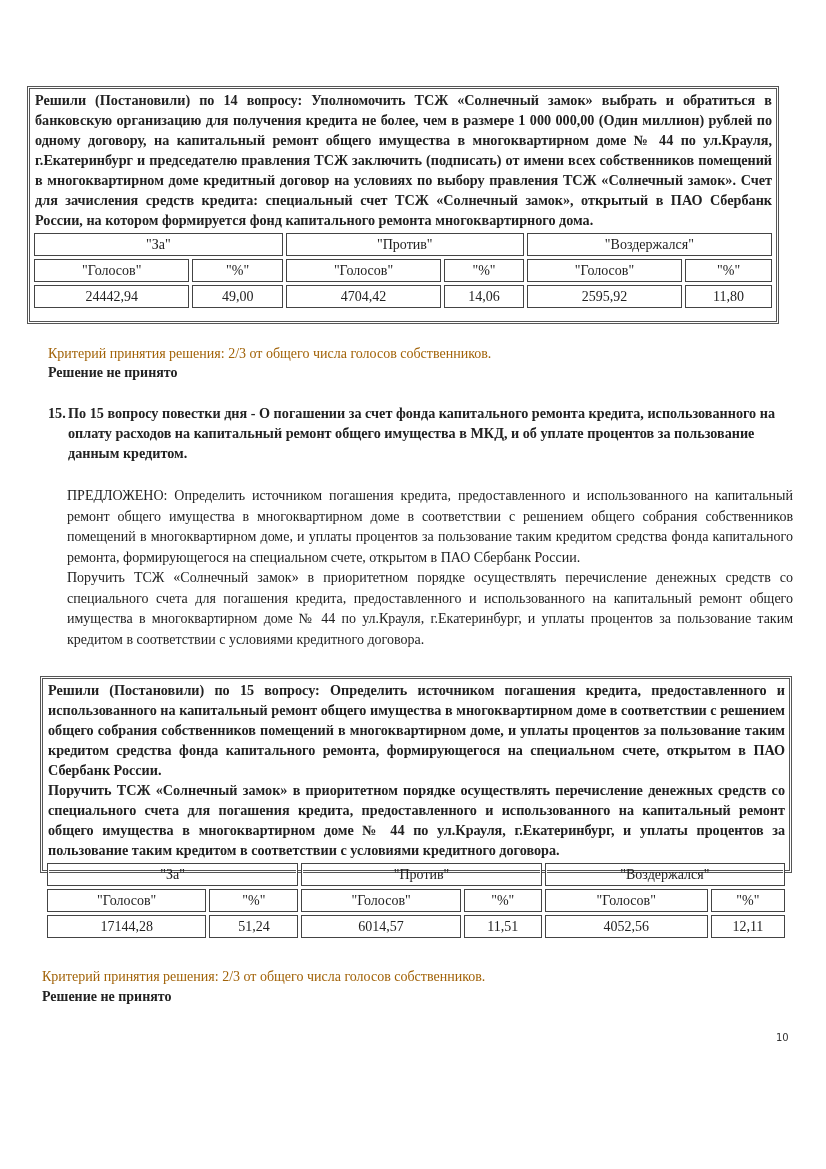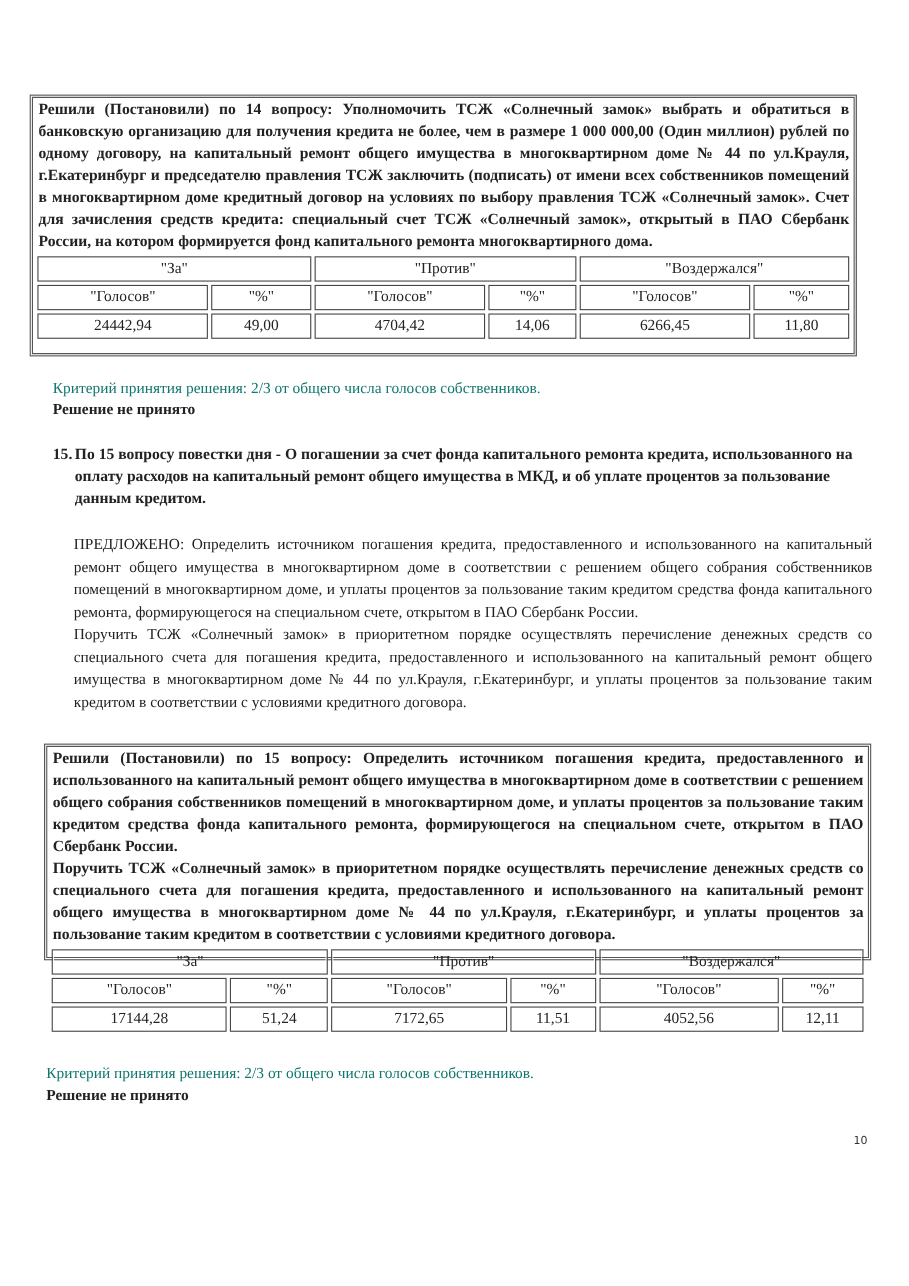--- a/index.html
+++ b/index.html
@@ -18,21 +18,21 @@
   }
   .decision-text p { margin: 0; }
   table.votes {
     width: 100%; border-collapse: separate; border-spacing: 3px; margin-top: 0;
     font-size: 14px; font-weight: normal; color: #222;
   }
   table.votes td {
     border: 1.5px solid #444; text-align: center; height: 21px; padding: 0;
     box-shadow: inset 0 0 0 1px #fff;
   }
-  .criterion { position: absolute; font-size: 14px; line-height: 20px; color: #0f766e; }
+  .criterion { position: absolute; font-size: 14px; line-height: 20px; color: #a16207; }
   .verdict { position: absolute; font-size: 14px; line-height: 20px; font-weight: bold; color: #222; }
   .agenda {
     position: absolute; left: 48px; width: 745px; font-weight: bold; font-size: 14.2px; line-height: 20px; color: #222;
   }
   .agenda .num { position: absolute; left: 0; top: 0; }
   .agenda .txt { margin-left: 20px; }
   .body-text {
     position: absolute; left: 67px; width: 726px; font-size: 14px; line-height: 20.5px; text-align: justify; color: #222;
   }
   .body-text p { margin: 0; }
@@ -70,21 +70,21 @@
         <td>"Голосов"</td>
         <td>"%"</td>
         <td>"Голосов"</td>
         <td>"%"</td>
       </tr>
       <tr>
         <td>24442,94</td>
         <td>49,00</td>
         <td>4704,42</td>
         <td>14,06</td>
-        <td>6266,45</td>
+        <td>2595,92</td>
         <td>11,80</td>
       </tr>
     </tbody>
       </table>
   </div>
 
   <div class="criterion" style="left:48px; top:344px;">Критерий принятия решения: 2/3 от общего числа голосов собственников.</div>
   <div class="verdict" style="left:48px; top:363px;">Решение не принято</div>
 
   <div class="agenda" style="top:403px;">
@@ -121,21 +121,21 @@
         <td>"Голосов"</td>
         <td>"%"</td>
         <td>"Голосов"</td>
         <td>"%"</td>
         <td>"Голосов"</td>
         <td>"%"</td>
       </tr>
       <tr>
         <td>17144,28</td>
         <td>51,24</td>
-        <td>7172,65</td>
+        <td>6014,57</td>
         <td>11,51</td>
         <td>4052,56</td>
         <td>12,11</td>
       </tr>
     </tbody>
       </table>
   </div>
 
   <div class="criterion" style="left:42px; top:967px;">Критерий принятия решения: 2/3 от общего числа голосов собственников.</div>
   <div class="verdict" style="left:42px; top:987px;">Решение не принято</div>

